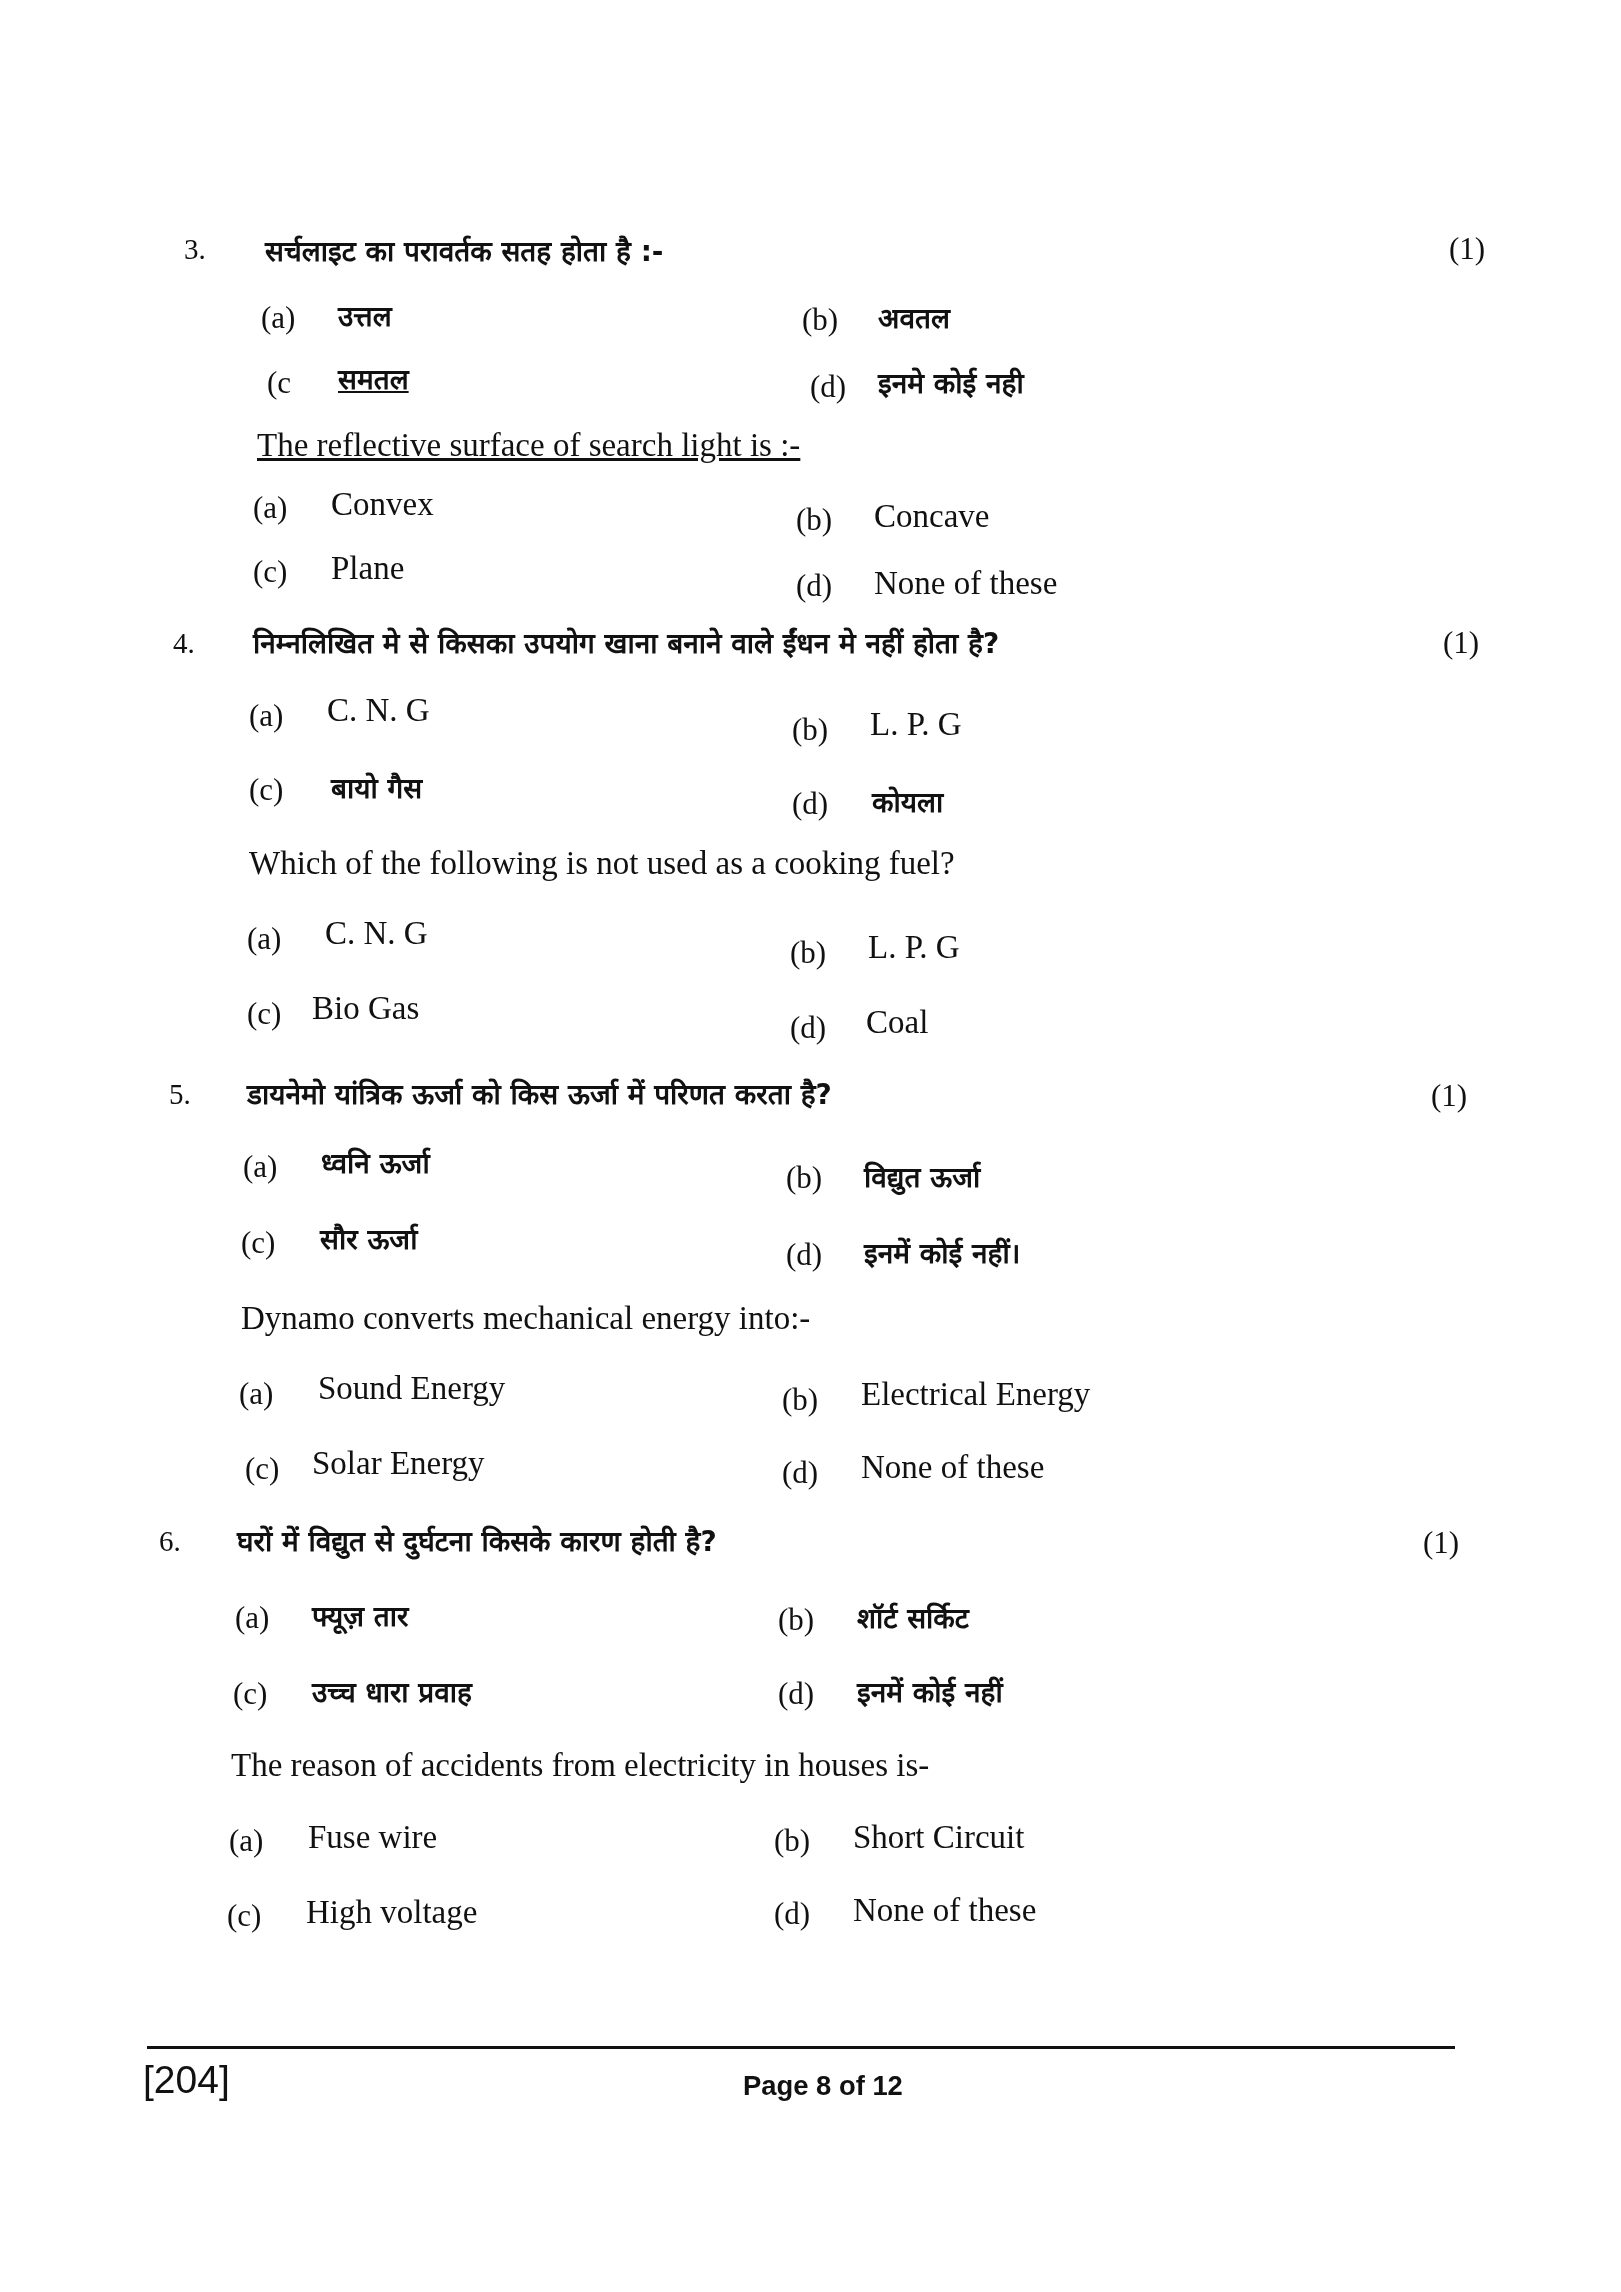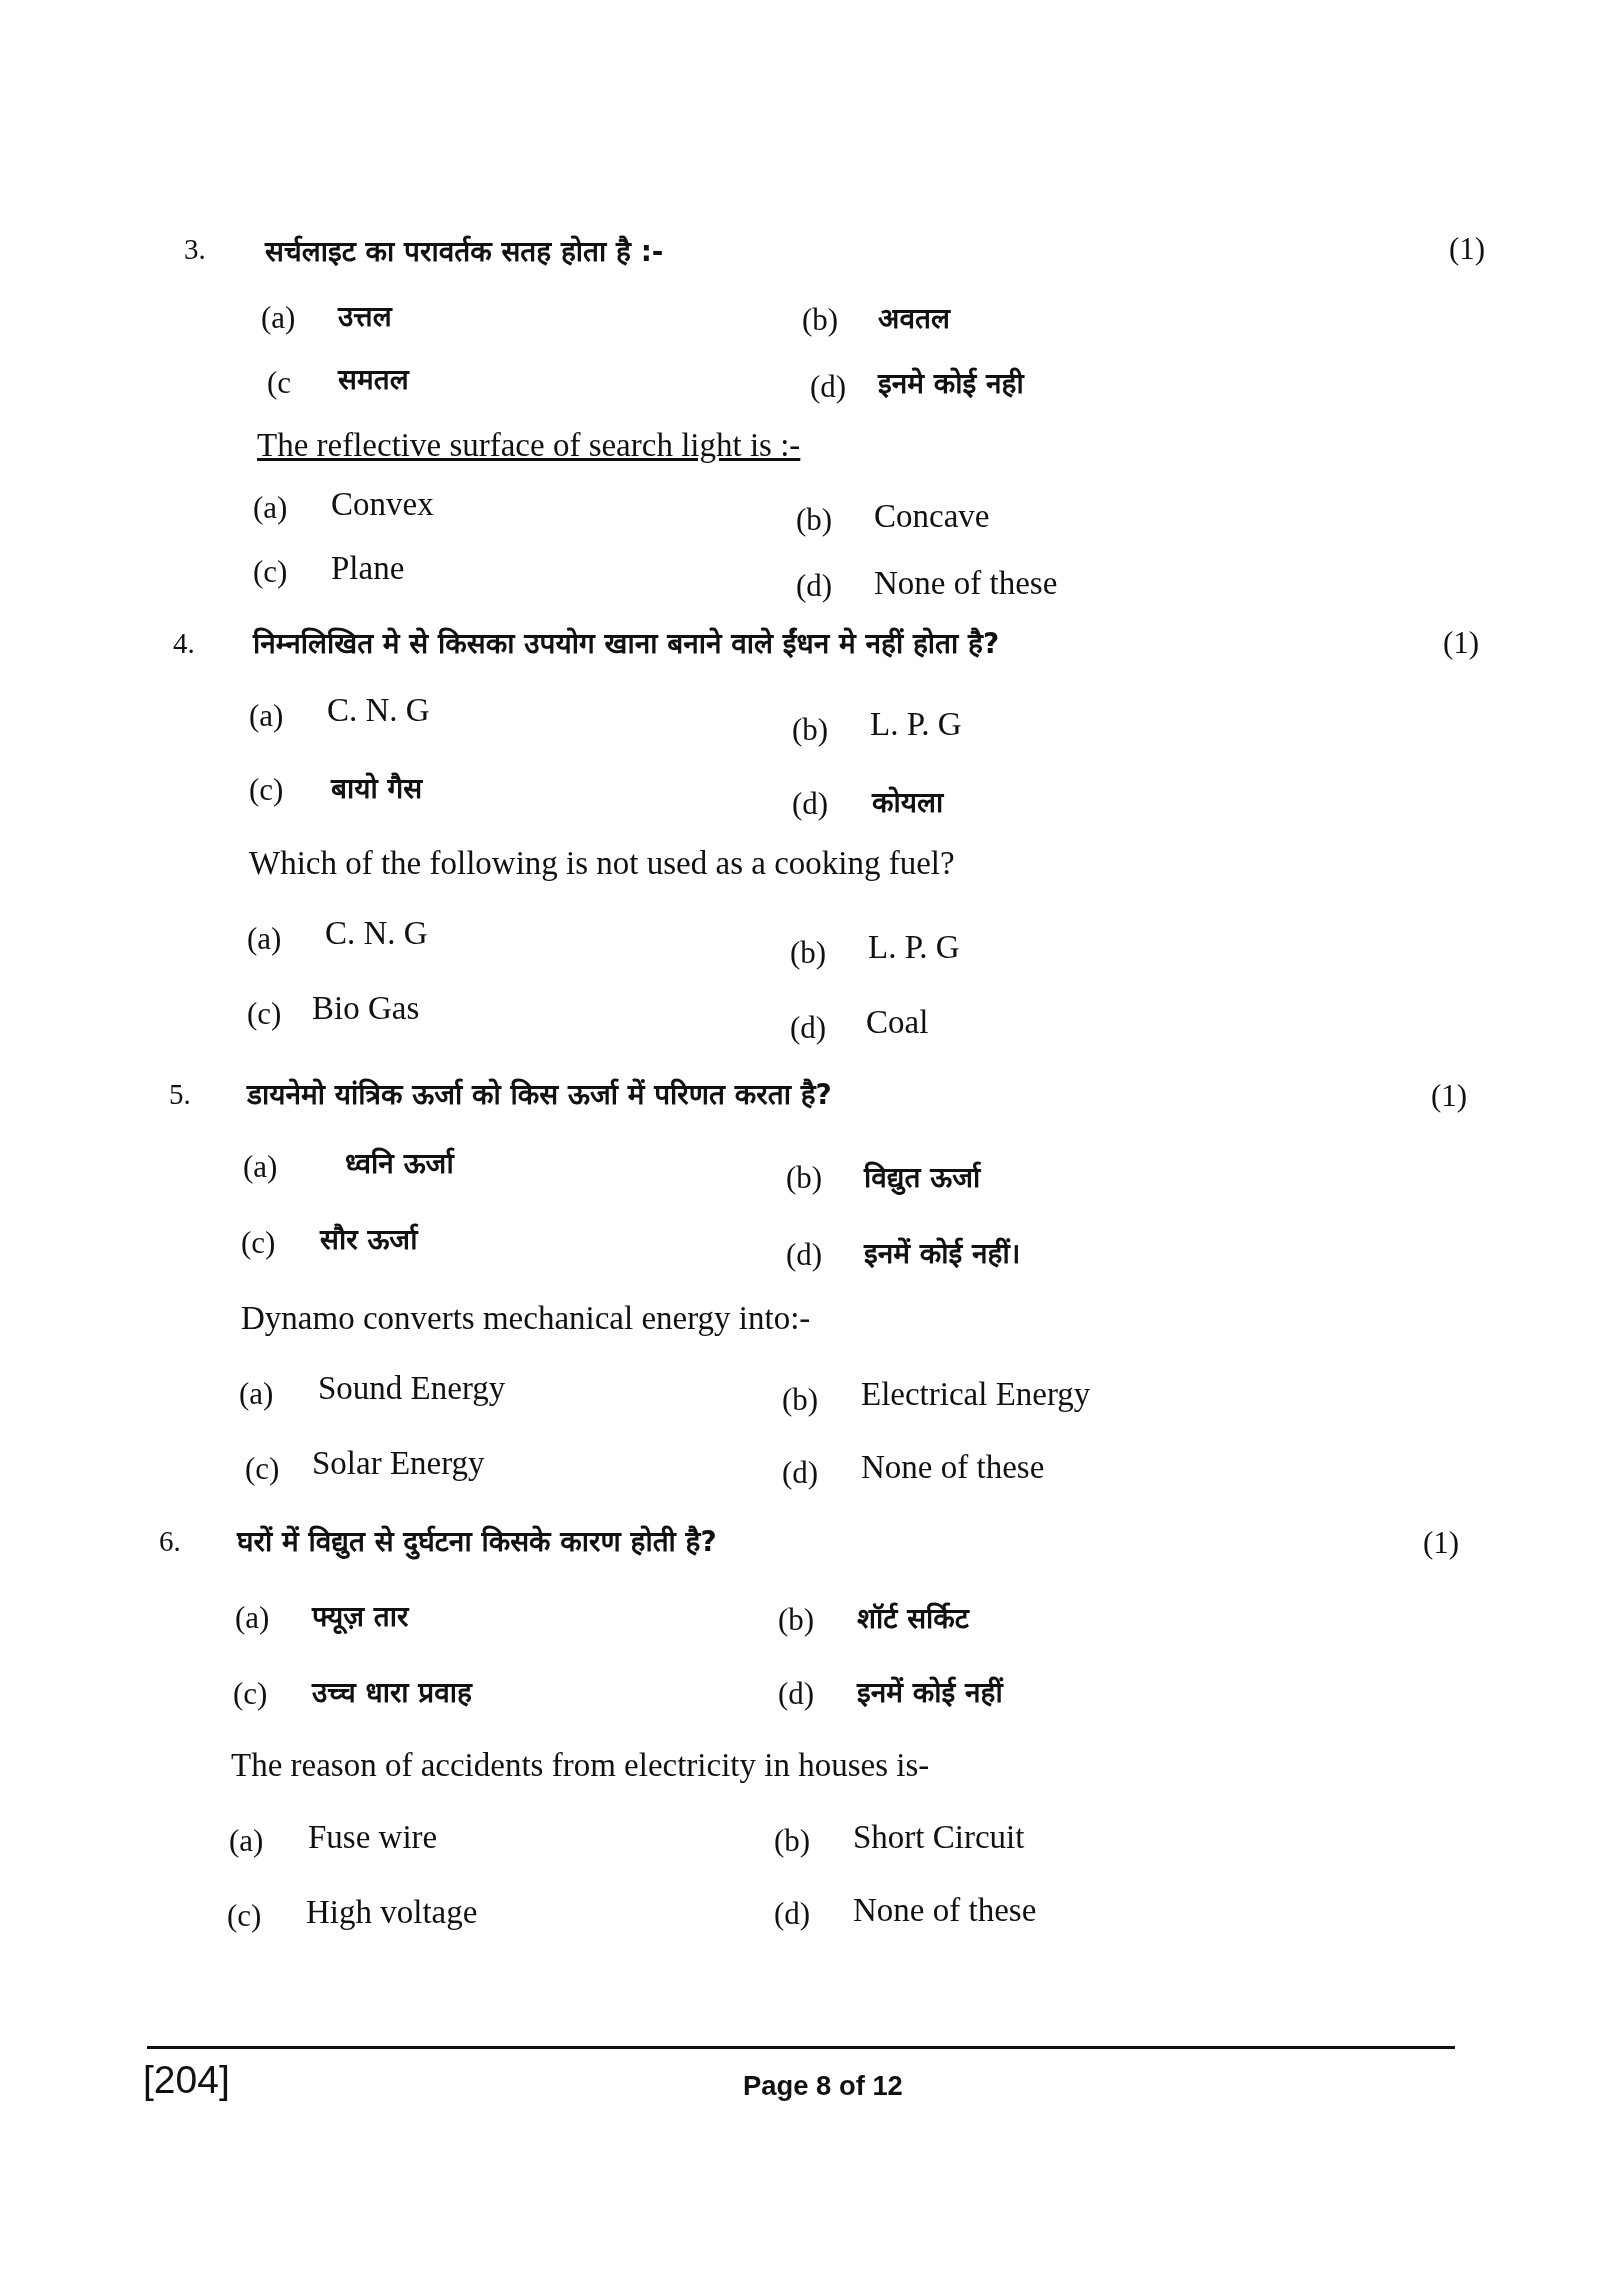--- a/index.html
+++ b/index.html
@@ -21,21 +21,21 @@
 <div>
   <span class="abs qnum" style="left:184px; top:233px;">3.</span>
   <span class="abs hi" style="left:265px; top:231px;">सर्चलाइट का परावर्तक सतह होता है :-</span>
   <span class="abs mark" style="left:1449px; top:231px;">(1)</span>
 
   <span class="abs opt-label" style="left:261px; top:300px;">(a)</span>
   <span class="abs hi" style="left:338px; top:296px;">उत्तल</span>
   <span class="abs opt-label" style="left:802px; top:302px;">(b)</span>
   <span class="abs hi" style="left:878px; top:298px;">अवतल</span>
   <span class="abs opt-label" style="left:267px; top:365px;">(c</span>
-  <span class="abs hi" style="left:338px; top:359px;">समतल</span>
+  <span class="abs hi" style="left:338px; top:359px;text-decoration:underline;">समतल</span>
   <span class="abs opt-label" style="left:810px; top:369px;">(d)</span>
   <span class="abs hi" style="left:878px; top:363px;">इनमे कोई नही</span>
 
   <span class="abs en" style="left:257px; top:427px;text-decoration:underline;">The reflective surface of search light is :-</span>
   <span class="abs opt-label" style="left:253px; top:490px;">(a)</span>
   <span class="abs en" style="left:331px; top:486px;">Convex</span>
   <span class="abs opt-label" style="left:796px; top:502px;">(b)</span>
   <span class="abs en" style="left:874px; top:498px;">Concave</span>
   <span class="abs opt-label" style="left:253px; top:554px;">(c)</span>
   <span class="abs en" style="left:331px; top:550px;">Plane</span>
@@ -67,21 +67,21 @@
   <span class="abs opt-label" style="left:790px; top:1010px;">(d)</span>
   <span class="abs en" style="left:866px; top:1004px;text-align:center;">Coal</span>
 </div>
 
 <div>
   <span class="abs qnum" style="left:169px; top:1078px;">5.</span>
   <span class="abs hi" style="left:247px; top:1074px;">डायनेमो यांत्रिक ऊर्जा को किस ऊर्जा में परिणत करता है?</span>
   <span class="abs mark" style="left:1431px; top:1078px;">(1)</span>
 
   <span class="abs opt-label" style="left:243px; top:1149px;">(a)</span>
-  <span class="abs hi" style="left:321px; top:1143px;margin-left:24px;">ध्वनि ऊर्जा</span>
+  <span class="abs hi" style="left:321px; top:1143px;">ध्वनि ऊर्जा</span>
   <span class="abs opt-label" style="left:786px; top:1160px;">(b)</span>
   <span class="abs hi" style="left:864px; top:1157px;">विद्युत ऊर्जा</span>
   <span class="abs opt-label" style="left:241px; top:1225px;">(c)</span>
   <span class="abs hi" style="left:320px; top:1219px;">सौर ऊर्जा</span>
   <span class="abs opt-label" style="left:786px; top:1237px;">(d)</span>
   <span class="abs hi" style="left:864px; top:1233px;">इनमें कोई नहीं।</span>
 
   <span class="abs en" style="left:241px; top:1300px;">Dynamo converts mechanical energy into:-</span>
   <span class="abs opt-label" style="left:239px; top:1376px;">(a)</span>
   <span class="abs en" style="left:318px; top:1370px;">Sound Energy</span>

